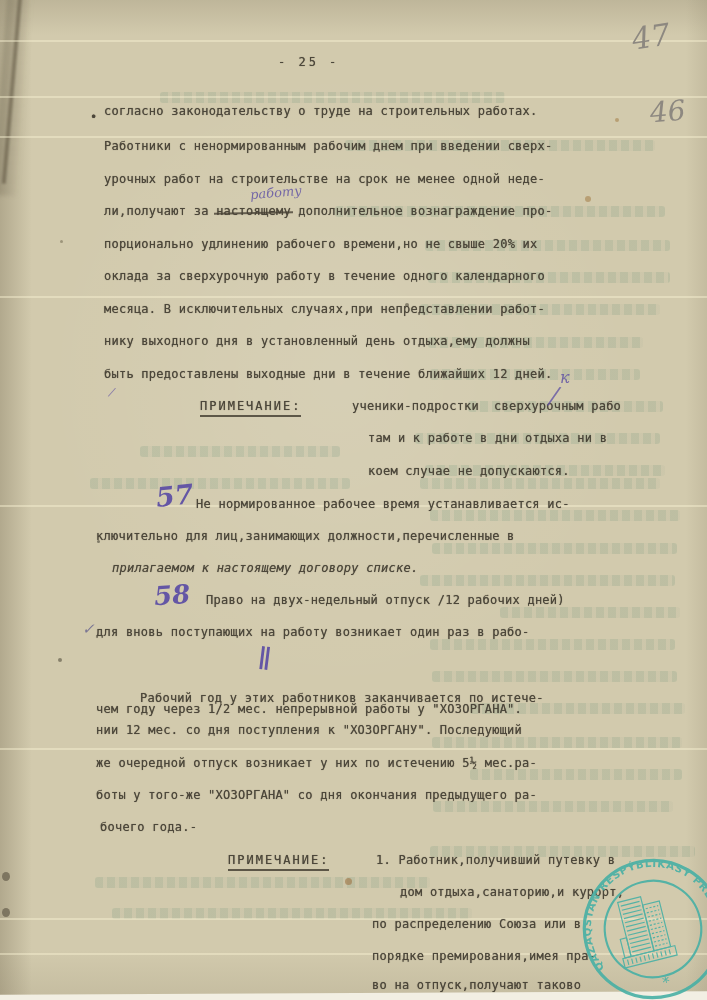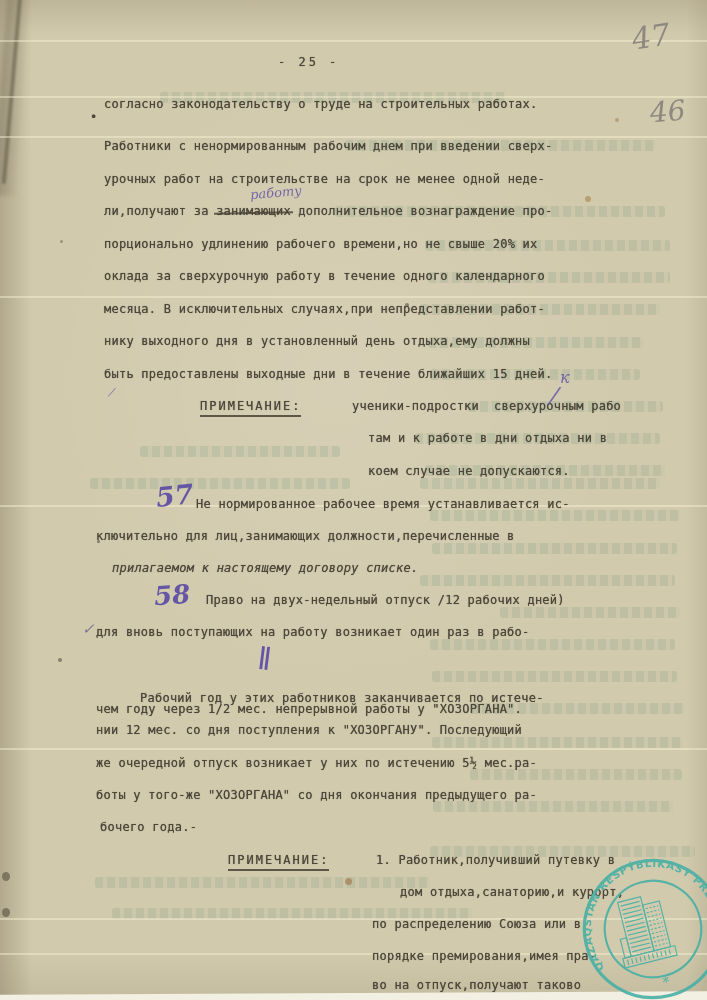--- a/index.html
+++ b/index.html
@@ -90,29 +90,29 @@
       <div class="speck" style="left: 405px; top: 303px; width: 4px; height: 4px; background: rgb(85, 80, 63); opacity: 0.6;"></div>
       <div class="speck" style="left: 345px; top: 878px; width: 7px; height: 7px; background: rgb(156, 115, 66); opacity: 0.6;"></div>
       <div class="speck" style="left: 615px; top: 118px; width: 4px; height: 4px; background: rgb(166, 130, 78); opacity: 0.6;"></div>
       <div class="speck" style="left: 97px; top: 540px; width: 3px; height: 3px; background: rgb(74, 70, 58); opacity: 0.6;"></div>
       <div class="speck" style="left: 58px; top: 658px; width: 4px; height: 4px; background: rgb(85, 80, 63); opacity: 0.6;"></div>
       <div class="speck" style="left: 60px; top: 240px; width: 3px; height: 3px; background: rgb(122, 114, 88); opacity: 0.6;"></div>
     </div>
 
   <div id="typed">
       <div class="tl" style="left: 278px; top: 55px; letter-spacing: 3px;">- 25 -</div>
-      <div class="tl" style="left: 104px; top: 97px; text-align: center;">согласно законодательству о труде на строительных работах.</div>
+      <div class="tl" style="left: 104px; top: 104px; text-align: center;">согласно законодательству о труде на строительных работах.</div>
       <div class="tl" style="left: 104px; top: 139px;">Работники с ненормированным рабочим днем при введении сверх-</div>
       <div class="tl" style="left: 104px; top: 172px;">урочных работ на строительстве на срок не менее одной неде-</div>
-      <div class="tl" style="left: 104px; top: 204px;"><span>ли,получают за </span><span class="strike">занимающих</span><span> дополнительное вознаграждение про-</span></div>
+      <div class="tl" style="left: 104px; top: 204px;"><span>ли,получают за </span><span class="strike">настоящему</span><span> дополнительное вознаграждение про-</span></div>
       <div class="tl" style="left: 104px; top: 237px;">порционально удлинению рабочего времени,но не свыше 20% их</div>
       <div class="tl" style="left: 104px; top: 269px;">оклада за сверхурочную работу в течение одного календарного</div>
       <div class="tl" style="left: 104px; top: 302px;">месяца. В исключительных случаях,при непредставлении работ-</div>
       <div class="tl" style="left: 104px; top: 334px;">нику выходного дня в установленный день отдыха,ему должны</div>
-      <div class="tl" style="left: 104px; top: 367px;">быть предоставлены выходные дни в течение ближайших 15 дней.</div>
+      <div class="tl" style="left: 104px; top: 367px;">быть предоставлены выходные дни в течение ближайших 12 дней.</div>
       <div class="tl u" style="left: 200px; top: 399px; letter-spacing: 2px;">ПРИМЕЧАНИЕ:</div>
       <div class="tl" style="left: 352px; top: 399px;">ученики-подростки  сверхурочным рабо</div>
       <div class="tl" style="left: 368px; top: 431px;">там и к работе в дни отдыха ни в</div>
       <div class="tl" style="left: 368px; top: 464px;">коем случае не допускаются.</div>
       <div class="tl" style="left: 196px; top: 497px;">Не нормированное рабочее время устанавливается ис-</div>
       <div class="tl" style="left: 96px; top: 529px;">ключительно для лиц,занимающих должности,перечисленные в</div>
       <div class="tl" style="left: 112px; top: 561px; font-style: italic;">прилагаемом к настоящему договору списке.</div>
       <div class="tl" style="left: 206px; top: 593px;">Право на двух-недельный отпуск /12 рабочих дней)</div>
       <div class="tl" style="left: 96px; top: 625px;">для вновь поступающих на работу возникает один раз в рабо-</div>
       <div class="tl" style="left: 96px; top: 658px; margin-top: 44px;">чем году через 1/2 мес. непрерывной работы у "ХОЗОРГАНА".</div>

